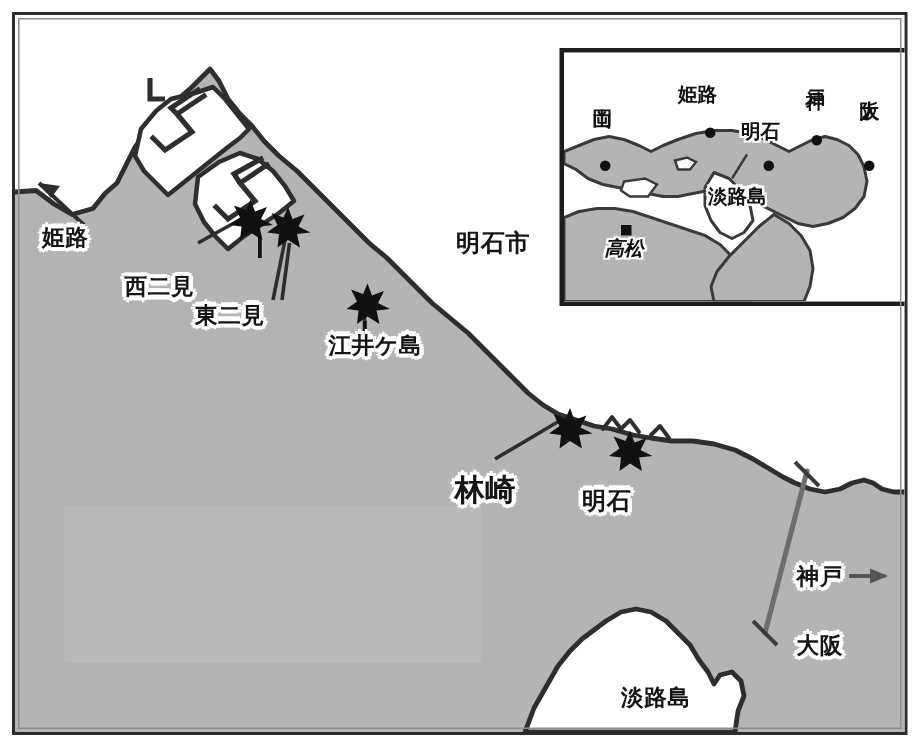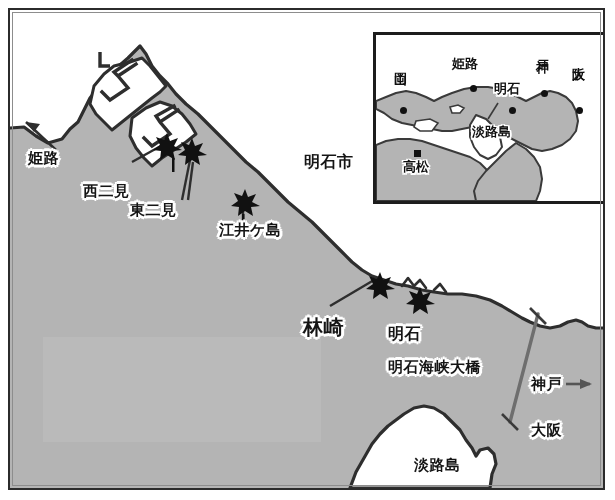--- a/index.html
+++ b/index.html
@@ -252,21 +252,20 @@
     <div class="map-label lbl-15" style="left:120px; top:192px;">東二見</div>
 
     <div class="map-label lbl-15" style="left:209px; top:212px;text-align:center;">江井ケ島</div>
 
     <div class="map-label lbl-16 lbl-plain" style="left:294px; top:143px;">明石市</div>
 
     <div class="map-label lbl-14" style="left:293px; top:308px;">林崎</div>
 
     <div class="map-label lbl-16" style="left:378px; top:315px;">明石</div>
 
-    <div class="map-label lbl-15" style="left:378px; top:349px;">明石海峡大橋</div>
 
     <div class="map-label lbl-15" style="left:404px; top:447px;">淡路島</div>
 
     <div class="map-label lbl-15" style="left:521px; top:366px;">神戸</div>
 
     <div class="map-label lbl-15" style="left:521px; top:412px;">大阪</div>
 
     <div id="inset-box">
 
       <svg id="inset-svg" viewBox="0 0 230 166" preserveAspectRatio="none">
@@ -310,20 +309,20 @@
       <div class="inset-label vert" style="left:18px; top:27px;">岡山</div>
 
       <div class="inset-label" style="left:76px; top:22px;">姫路</div>
 
       <div class="inset-label" style="left:118px; top:47px;">明石</div>
 
       <div class="inset-label vert" style="left:160px; top:14px;">神戸</div>
 
       <div class="inset-label vert" style="left:196px; top:22px;">大阪</div>
 
-      <div class="inset-label" style="left:27px; top:125px;">高松</div>
+      <div class="inset-label" style="left:27px; top:125px;font-style:italic;">高松</div>
 
       <div class="inset-label" style="left:96px; top:90px;">淡路島</div>
     </div>
 
     <div id="map-frame-inner-line"></div>
   </div>
 </div>
 
 </body></html>

